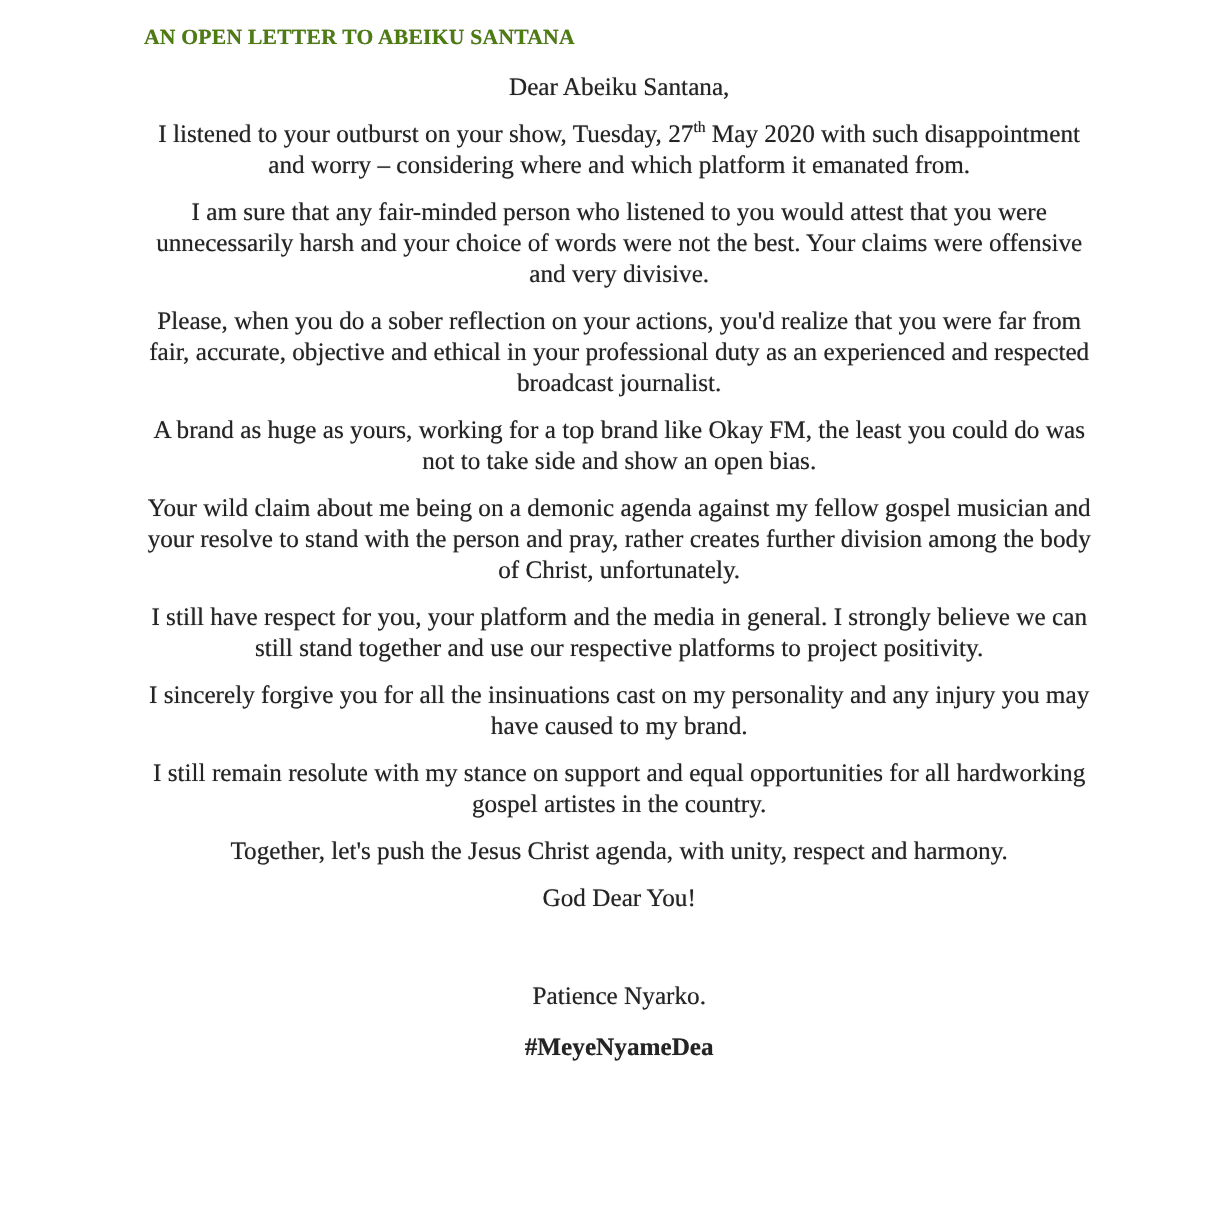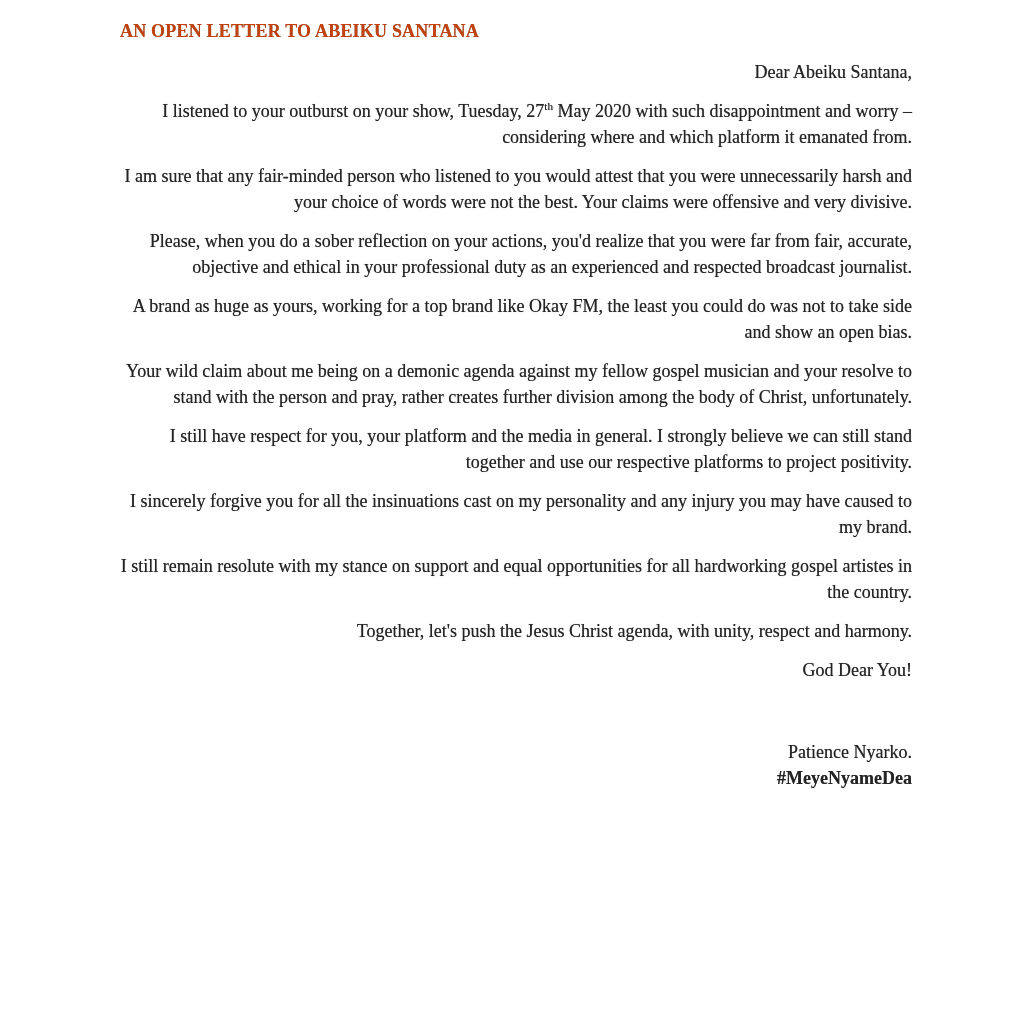--- a/index.html
+++ b/index.html
@@ -21,41 +21,41 @@
     top: 18px;
     width: 792px;
     background: #ffffff;
   }
   .letter-title {
     font-weight: 700;
     font-size: 18px;
     line-height: 26px;
     letter-spacing: 0.2px;
     margin: 0 0 15px 0;
-    color: #c2410c;
+    color: #4d7c0f;
     text-shadow: 0 0 0.6px rgba(28,28,28,0.55);
   }
   p {
-    font-size: 18px;
+    font-size: 21px;
     line-height: 26px;
     margin: 0 0 13px 0;
-    text-align: right;
+    text-align: center;
     
     text-shadow: 0 0 0.7px rgba(36,36,36,0.65);
   }
   sup.ordinal {
     font-size: 0.62em;
     vertical-align: super;
     line-height: 0;
   }
   .signature-block {
     margin-top: 56px;
   }
   .signature-name {
-    margin: 0;
+    margin: 16px;
   }
   .signature-hashtag {
     margin: 0;
     font-weight: 700;
     text-shadow: 0 0 0.6px rgba(28,28,28,0.6);
   }
 </style>
 </head>
 <body>
 

